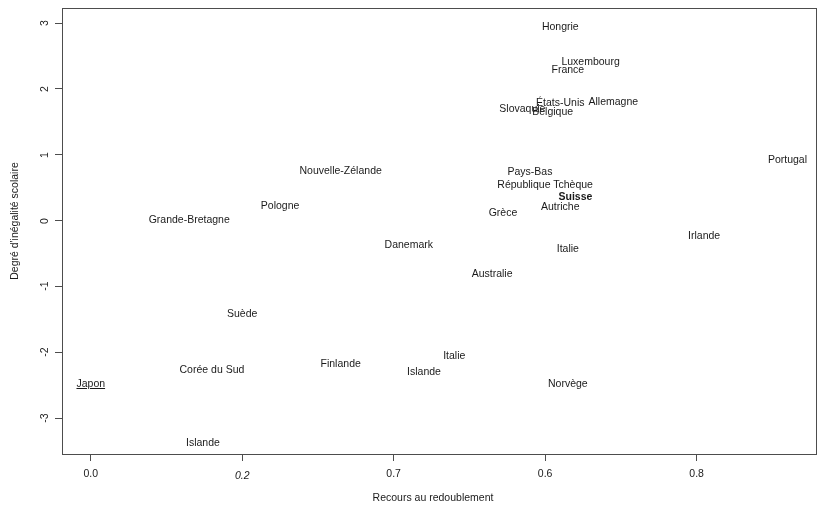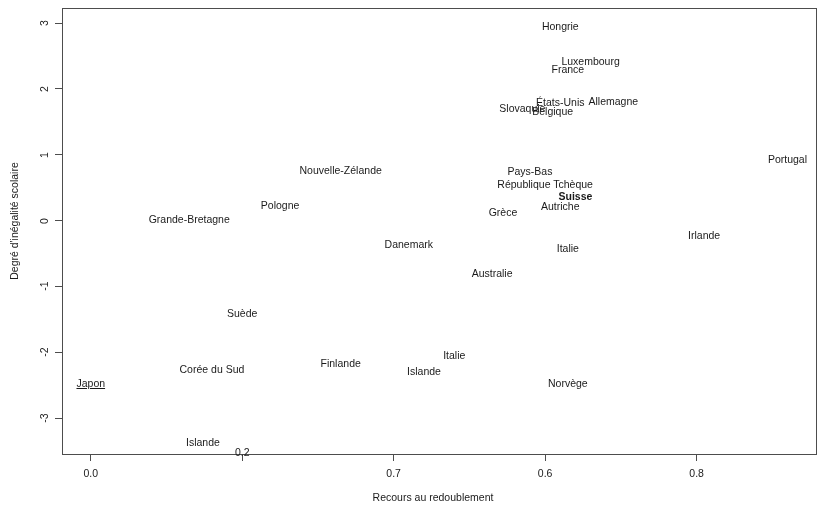--- a/index.html
+++ b/index.html
@@ -64,21 +64,21 @@
 <body>
 
 <div class="chart">
   <div class="plot-box"></div>
   <div class="axis-title y" style="left:14px; top:221px;">Degré d'inégalité scolaire</div>
   <div class="axis-title" style="left:433px; top:497px;">Recours au redoublement</div>
   <div id="ticks-layer">
       <div class="tick-mark x" style="left: 90.2763px; top: 455px;"></div>
       <div class="tick-label x" style="left: 90.7763px; top: 473px;">0.0</div>
       <div class="tick-mark x" style="left: 241.731px; top: 455px;"></div>
-      <div class="tick-label x" style="left: 242.231px; top: 452px;">0.2</div>
+      <div class="tick-label x" style="left: 242.231px; top: 475px; font-style: italic;">0.2</div>
       <div class="tick-mark x" style="left: 393.185px; top: 455px;"></div>
       <div class="tick-label x" style="left: 393.685px; top: 473px;">0.7</div>
       <div class="tick-mark x" style="left: 544.639px; top: 455px;"></div>
       <div class="tick-label x" style="left: 545.139px; top: 473px;">0.6</div>
       <div class="tick-mark x" style="left: 696.094px; top: 455px;"></div>
       <div class="tick-label x" style="left: 696.594px; top: 473px;">0.8</div>
       <div class="tick-mark y" style="left: 55px; top: 22.6414px;"></div>
       <div class="tick-label y" style="left: 44px; top: 23.1414px;">3</div>
       <div class="tick-mark y" style="left: 55px; top: 88.4735px;"></div>
       <div class="tick-label y" style="left: 44px; top: 88.9735px;">2</div>

